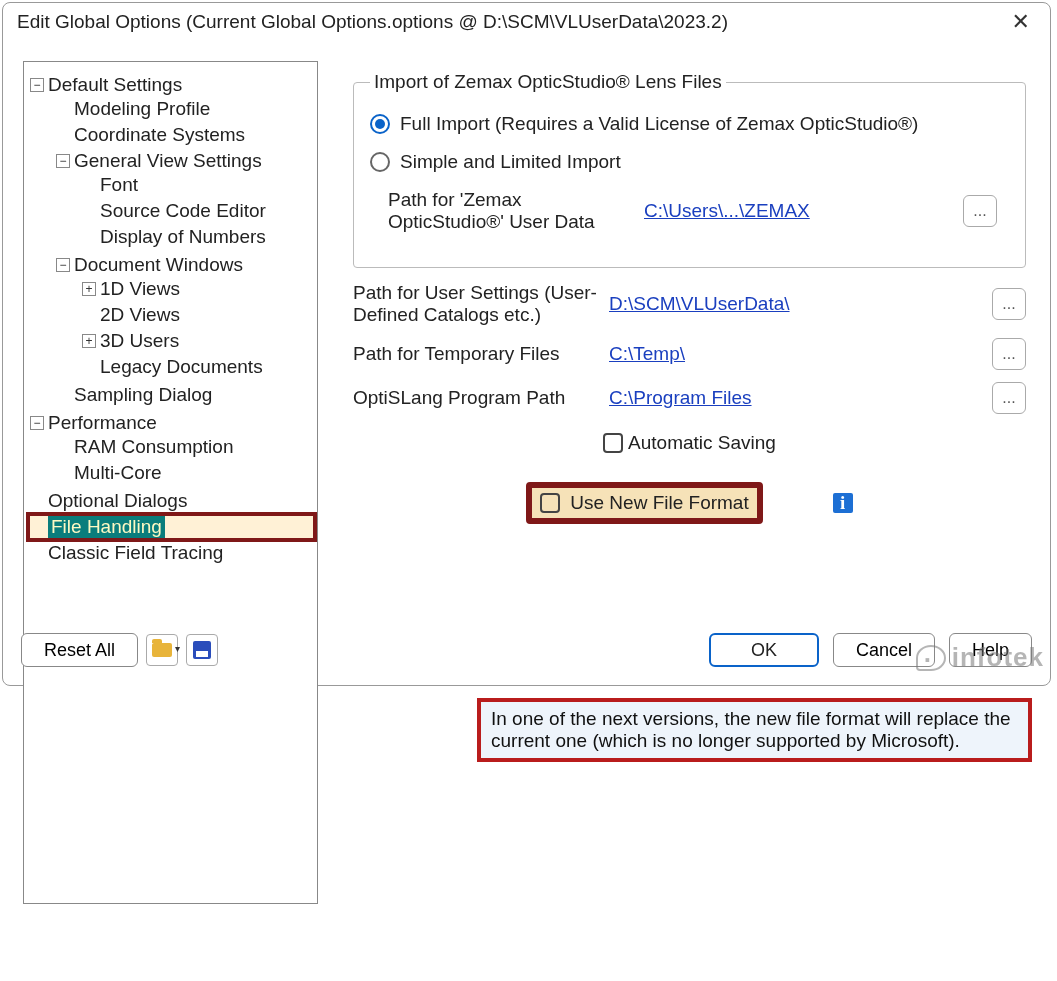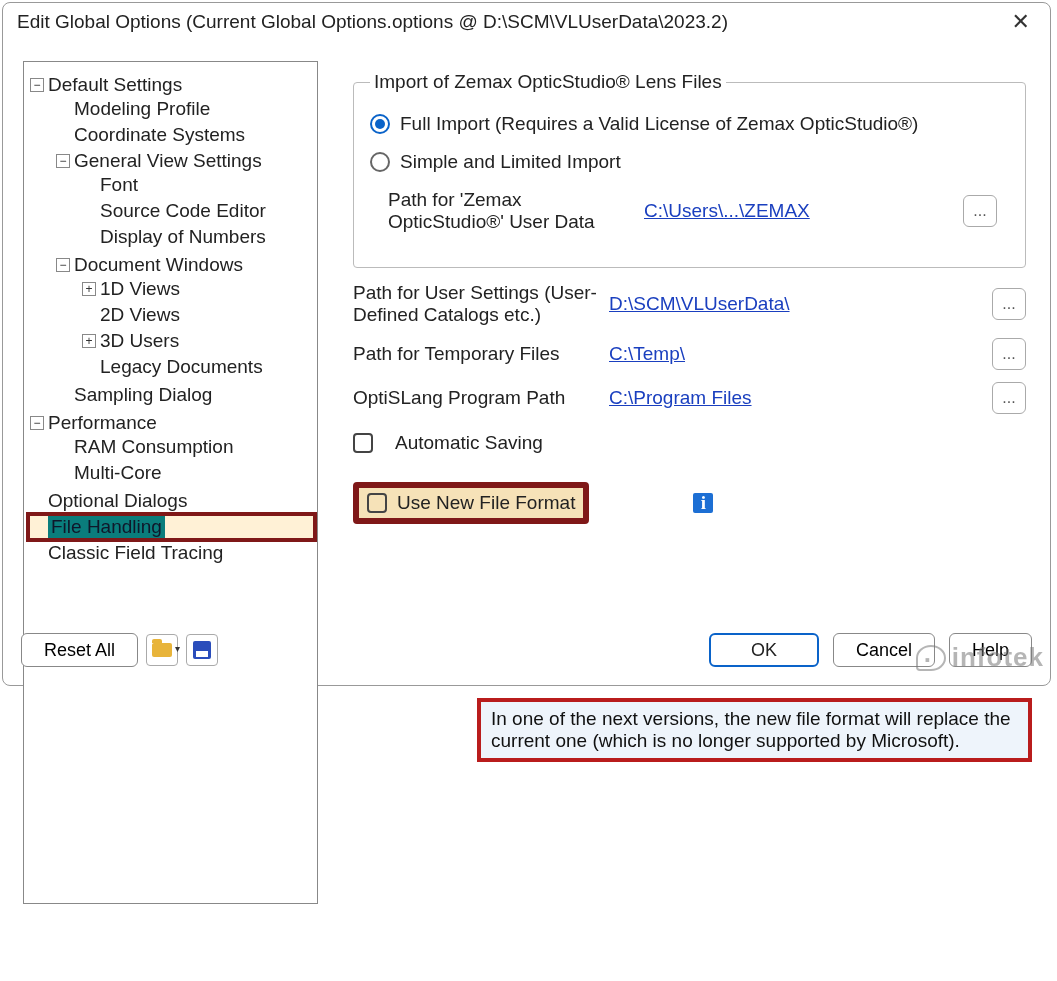--- a/index.html
+++ b/index.html
@@ -9,34 +9,34 @@
   .titlebar-title { font-size: 19px; color: #222; }
   .close-x { font-size: 22px; color: #333; cursor: pointer; padding: 0 6px; }
   .content { position: absolute; top: 58px; left: 20px; right: 12px; bottom: 72px; }
   .tree { position: absolute; left: 0; top: 0; width: 295px; height: 843px; border: 1px solid #888; background: #fff; padding: 10px 4px; font-size: 19px; color: #222; }
   .tree ul { list-style: none; margin: 0; padding-left: 26px; }
   .tree > ul { padding-left: 2px; }
   .tree li { padding: 2px 0; white-space: nowrap; }
   .tree .node { display: flex; align-items: center; gap: 4px; cursor: pointer; }
   .tree .tog { width: 14px; height: 14px; border: 1px solid #888; display: inline-flex; align-items: center; justify-content: center; font-size: 12px; line-height: 1; color: #333; background: #fff; }
   .tree .notog { width: 14px; height: 14px; display: inline-block; }
-  .tree .sel { background: #0a7d7c; color: #0f172a; padding: 0 3px; }
+  .tree .sel { background: #0a7d7c; color: #fef9c3; padding: 0 3px; }
   .tree .hl { outline: 4px solid #7f1818; background: #fff1d6; }
   .main { position: absolute; left: 312px; top: 0; right: 0; bottom: 0; font-size: 19px; color: #222; }
   fieldset.group { border: 1px solid #bbb; border-radius: 4px; margin: 10px 12px 14px 18px; padding: 12px 16px 22px 16px; }
   fieldset.group legend { font-size: 19px; color: #222; padding: 0 4px; }
   .radio-row { display: flex; align-items: center; gap: 10px; margin: 8px 0 16px 0; }
   .radio-outer { width: 20px; height: 20px; border: 2px solid #0a63c9; border-radius: 50%; display: inline-flex; align-items: center; justify-content: center; }
   .radio-outer.off { border-color: #666; }
   .radio-inner { width: 10px; height: 10px; background: #0a63c9; border-radius: 50%; }
   .path-row { display: flex; align-items: center; gap: 10px; margin: 6px 12px 12px 18px; }
   .path-label { width: 246px; font-size: 19px; color: #222; }
   .path-link { color: #1a3fbf; text-decoration: underline; font-size: 19px; flex: 1; }
   .dots-btn { width: 34px; height: 32px; border: 1px solid #aaa; border-radius: 6px; background: #fff; color: #555; font-size: 16px; cursor: pointer; margin-left: auto; }
-  .chk-row { display: flex; align-items: center; gap: 22px; margin: 18px 12px 8px 18px; }
+  .chk-row { display: flex; align-items: center; gap: 5px; margin: 18px 12px 8px 18px; justify-content: center; }
   .chk-box { width: 20px; height: 20px; border: 2px solid #444; border-radius: 4px; background: #fff; }
   .hl-red { border: 6px solid #7f1818; border-radius: 4px; padding: 4px 8px; display: inline-flex; align-items: center; gap: 10px; background: #f6e2b8; }
   .info-icon { width: 20px; height: 20px; background: #1d6fd4; color: #fff; display: inline-flex; align-items: center; justify-content: center; font-weight: bold; font-family: Georgia, serif; border-radius: 2px; }
   .tooltip-box { position: absolute; left: 454px; top: 637px; right: 6px; border: 4px solid #b91c1c; background: #eef4fb; padding: 6px 10px; font-size: 19px; color: #111; }
   .footer { position: absolute; left: 18px; right: 18px; bottom: 14px; height: 42px; display: flex; align-items: center; }
   .btn { height: 34px; border: 1px solid #888; border-radius: 6px; background: #fff; font-size: 18px; padding: 0 22px; cursor: pointer; }
   .btn.primary { border: 2px solid #0a63c9; color: #222; padding: 0 40px; }
   .icon-btn { width: 32px; height: 32px; border: 1px solid #aaa; border-radius: 4px; background: #fff; display: inline-flex; align-items: center; justify-content: center; margin-left: 8px; cursor: pointer; }
   .icon-folder { width: 20px; height: 14px; background: #e8b43a; border-radius: 2px; position: relative; }
   .icon-folder::before { content: ""; position: absolute; top: -4px; left: 0; width: 10px; height: 4px; background: #e8b43a; border-radius: 2px 2px 0 0; }

